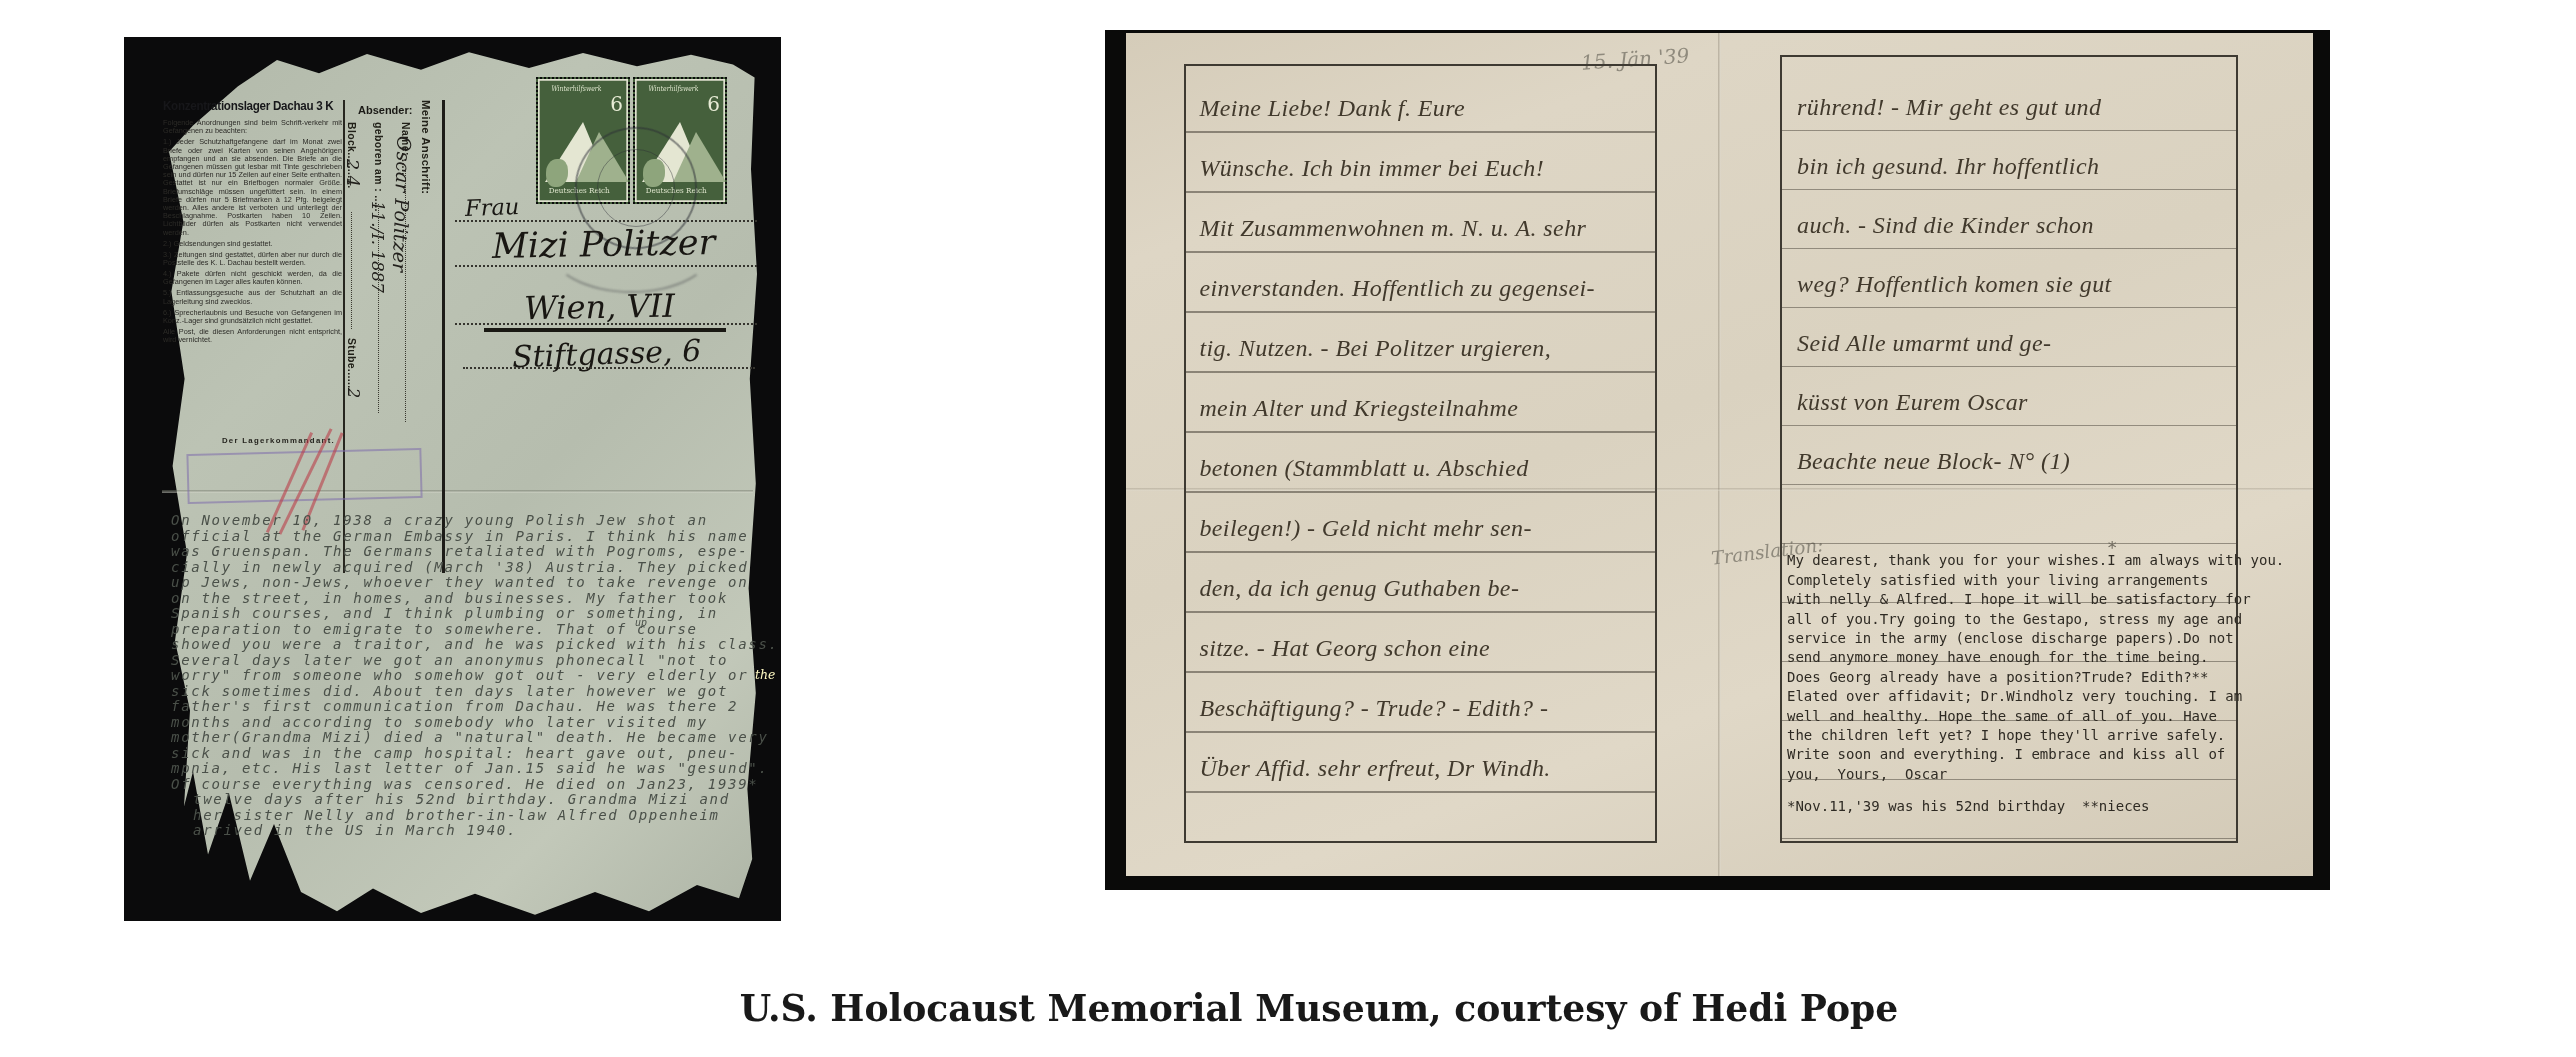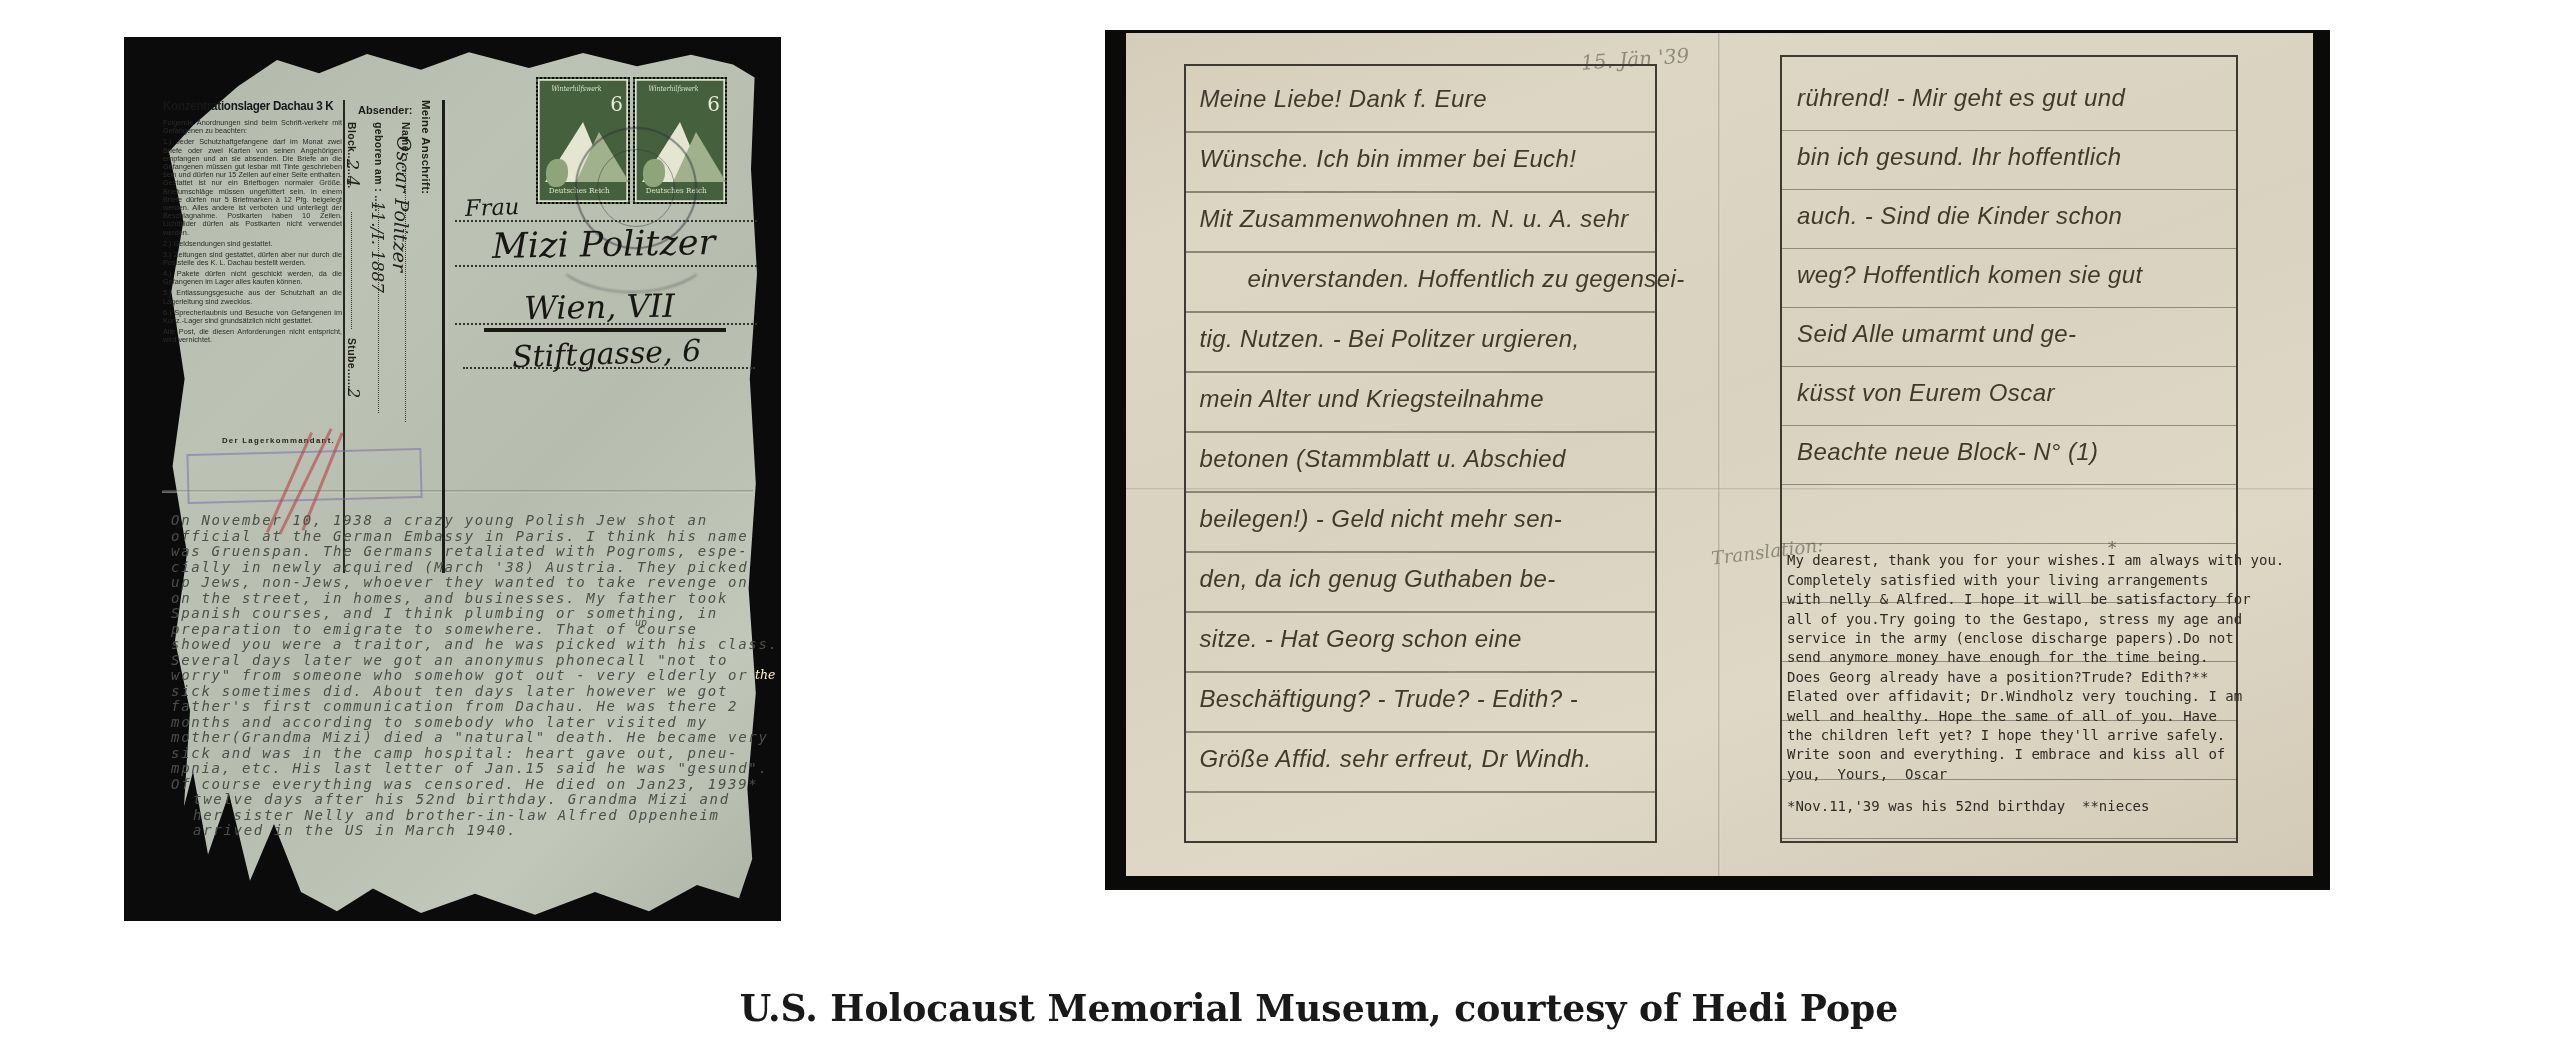--- a/index.html
+++ b/index.html
@@ -107,22 +107,22 @@
   .pagebox { border:2.5px solid #3e3a32; }
   .box-left  { left:58px;  top:31px; width:473px; height:779px; }
   .box-right { left:654px; top:22px; width:458px; height:788px; }
   .ruled { left:0; right:0; bottom:0; }
   .ruled-l { top:6.7px;  background:repeating-linear-gradient(to bottom, transparent 0 58px, rgba(72,66,56,.55) 58px 60px); }
   .ruled-r { top:15px; background:repeating-linear-gradient(to bottom, transparent 0 58px, rgba(72,66,56,.5) 58px 59px); }
 
   .rows { display:block; }
   .rows-l { left:13.4px; top:5px;  right:1.7px; }
   .rows-r { left:15px; top:13.4px; right:-33px; }
-  .rows .line { position:static; height:60px; display:flex; align-items:flex-end; padding-bottom:18px;
-    font-family:Liberation Sans, sans-serif; font-style:italic; font-size:24px; color:#41392c;
+  .rows .line { position:static; height:60px; display:flex; align-items:flex-end; padding-bottom:9px;
+    font-family:Liberation Serif, serif; font-style:italic; font-size:24px; color:#41392c;
     letter-spacing:0.4px; white-space:nowrap; }
   .rows-r .line { height:59px; }
   .rows-r .line:nth-child(8) { font-size:29px; font-weight:bold; color:#3a3226; }
 
   .translation { left:5px; top:494px; font-family:"DejaVu Sans Mono",monospace; font-size:14px;
     line-height:19.4px; color:#2e2a23; white-space:pre; }
   .translation .line { position:static; }
   .lt-asterisk { left:326px; top:481px; font-size:16.7px; color:#6f6a5e; }
   .footnote { left:5px; top:741px; font-family:"DejaVu Sans Mono",monospace; font-size:14px; color:#2e2a23; white-space:pre; }
 
@@ -215,29 +215,29 @@
       <div class="lt-hcrease"></div>
       <div class="pencil lt-date">15. Jän '39</div>
       <div class="pencil lt-translation-label">Translation:</div>
 
       <div class="pagebox box-left">
         <div class="ruled ruled-l"></div>
         <div class="rows rows-l">
             <div class="line hand" style="position: static;">Meine Liebe! Dank f. Eure</div>
             <div class="line hand" style="position: static;">Wünsche. Ich bin immer bei Euch!</div>
             <div class="line hand" style="position: static;">Mit Zusammenwohnen m. N. u. A. sehr</div>
-            <div class="line hand" style="position: static; margin-left: 48px;">einverstanden. Hoffentlich zu gegensei-</div>
+            <div class="line hand" style="position: static;">einverstanden. Hoffentlich zu gegensei-</div>
             <div class="line hand" style="position: static;">tig. Nutzen. - Bei Politzer urgieren,</div>
             <div class="line hand" style="position: static;">mein Alter und Kriegsteilnahme</div>
             <div class="line hand" style="position: static;">betonen (Stammblatt u. Abschied</div>
             <div class="line hand" style="position: static;">beilegen!) - Geld nicht mehr sen-</div>
             <div class="line hand" style="position: static;">den, da ich genug Guthaben be-</div>
             <div class="line hand" style="position: static;">sitze. - Hat Georg schon eine</div>
             <div class="line hand" style="position: static;">Beschäftigung? - Trude? - Edith? -</div>
-            <div class="line hand" style="position: static;">Größe Affid. sehr erfreut, Dr Windh.</div>
+            <div class="line hand" style="position: static;">Über Affid. sehr erfreut, Dr Windh.</div>
           </div>
       </div>
 
       <div class="pagebox box-right">
         <div class="ruled ruled-r"></div>
         <div class="rows rows-r">
             <div class="line hand" style="position: static;">rührend! - Mir geht es gut und</div>
             <div class="line hand" style="position: static;">bin ich gesund. Ihr hoffentlich</div>
             <div class="line hand" style="position: static;">auch. - Sind die Kinder schon</div>
             <div class="line hand" style="position: static;">weg? Hoffentlich komen sie gut</div>

